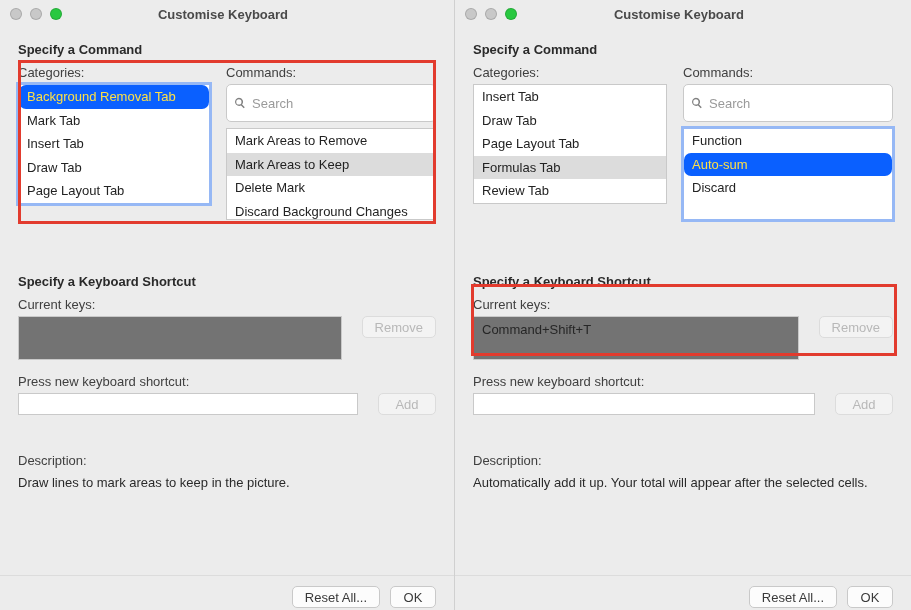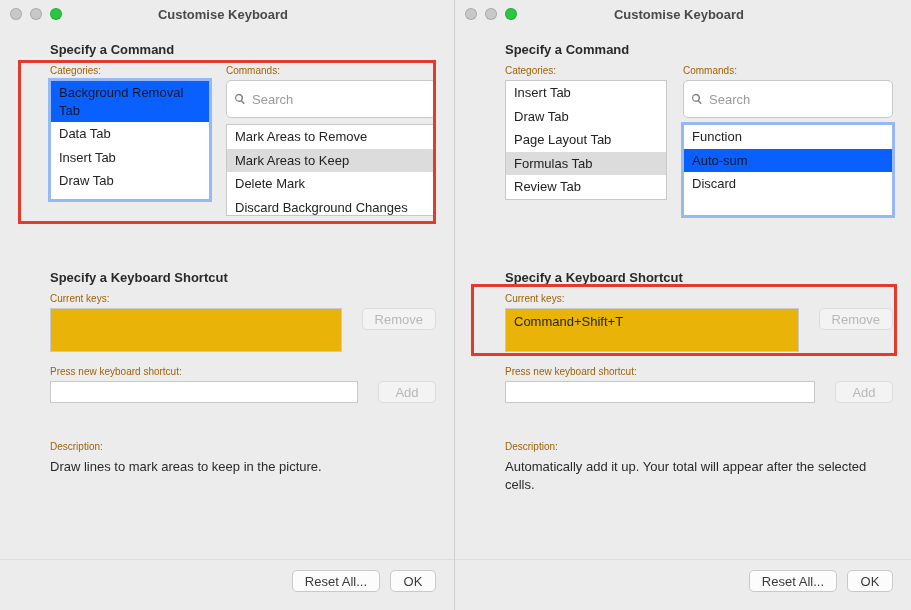--- a/index.html
+++ b/index.html
@@ -27,52 +27,52 @@
     display:flex;
     align-items:center;
     height:28px;
     position:relative;
     -webkit-user-select:none; user-select:none;
   }
   .traffic { display:flex; gap:8px; padding-left:10px; }
   .dot { width:12px; height:12px; border-radius:50%; border:0.5px solid rgba(0,0,0,0.15); } .dot.g{background:#28c840;}
   .dot.grey{background:#c8c8c8;}
   .titlebar-title { position:absolute; left:0; right:8px; text-align:center; font-weight:600; color:#4a4a4a; font-size:13px; }
-  .content { padding: 14px 18px 0 18px; flex:1; display:flex; flex-direction:column;margin-left:32px; }
+  .content { padding: 14px 18px 0 18px; flex:1; display:flex; flex-direction:column; }
   .section-title { font-weight:700; font-size:13px; color:#2a2a2a; margin-bottom:8px; }
   .columns { display:flex; gap:16px; }
   .col { flex:1; display:flex; flex-direction:column; }
-  .field-label { font-size:10px; color:#a16207; margin-bottom:4px; }
+  .field-label { font-size:13px; color:#404040; margin-bottom:4px; }
   .listbox {
     border:1px solid #c9c9c9;
     background:#fff;
     border-radius:0;
     height:120px;
     overflow:hidden;
   }
   .listbox.focused { outline:3px solid #96b8f5; outline-offset:-1px; border-color:#6d97e4; }
   .listbox .row { padding:3px 8px; font-size:13px; color:#232323; cursor:default; line-height:1.35;}
-  .listbox .row.sel { background:#0a60ff; color:#0f172a; }
+  .listbox .row.sel { background:#0a60ff; color:#fde047;border-radius:7px; }
   .listbox .row.selgray { background:#dcdcdc; color:#222; }
   .searchwrap {
     display:flex; align-items:center; gap:6px;
     border:1px solid #c9c9c9;
     background:#fff;
     border-radius:5px;
     height:38px; padding:0 7px;
     margin-bottom:6px;
   }
   .searchwrap svg { width:12px; height:12px; flex:0 0 auto; fill:#808080;}
   .searchwrap input { border:none; outline:none; flex:1; font-size:13px; background:transparent; }
   .searchwrap input::placeholder{color:#9a9a9a;}
   .spec-area { margin-top:54px; }
   .kv-row { display:flex; align-items:flex-start; gap:20px; }
   .textbox {
     border:1px solid #c9c9c9;
-    background:#eab308;
+    background:#737373;
     min-height:44px;
     flex:1;
     padding:5px 8px;
     font-size:13px;
   }
   .btn {
     border:1px solid #c9c9c9;
     background:#fcfcfc;
     border-radius:5px;
     padding:3px 12px;
@@ -84,21 +84,21 @@
   }
   .btn.disabled { color:#b8b8b8; background:#f3f3f3; border-color:#dcdcdc;}
   .narrow-input {
     border:1px solid #c9c9c9; background:#fff;
     height:22px; flex:1; padding:0 6px; font-size:13px;
   }
   .desc-block { margin-top:38px; }
   .desc-text { margin-top:6px; font-size:13px; color:#2a2a2a; line-height:1.35; max-width:420px;}
   .footer {
     border-top:1px solid #dcdcdc;
-    padding:10px 18px 18px;
+    padding:10px 18px 2px;
     display:flex; justify-content:flex-end; gap:10px;
     margin-top:auto;
   }
   
   .callout { position:absolute; border:3px solid #e23b2e; pointer-events:none; }
   
   .win1 .callout.a { left:18px; top:60px; width:418px; height:164px; }
   .win2 .callout.b { left:16px; top:284px; width:426px; height:72px; }
 </style>
 </head>
@@ -119,21 +119,21 @@
     <div class="callout a"></div>
 
     <div class="content">
       <div class="section-title">Specify a Command</div>
 
       <div class="columns">
         <div class="col">
           <div class="field-label">Categories:</div>
           <div class="listbox focused" id="left-cats">
               <div class="row sel">Background Removal Tab</div>
-              <div class="row">Data Tab</div>
+              <div class="row">Mark Tab</div>
               <div class="row">Insert Tab</div>
               <div class="row">Draw Tab</div>
               <div class="row">Page Layout Tab</div>
               <div class="row">Formulas Tab</div>
             </div>
         </div>
         <div class="col">
           <div class="field-label">Commands:</div>
           <div class="searchwrap">
             <svg viewBox="0 0 16 16">

